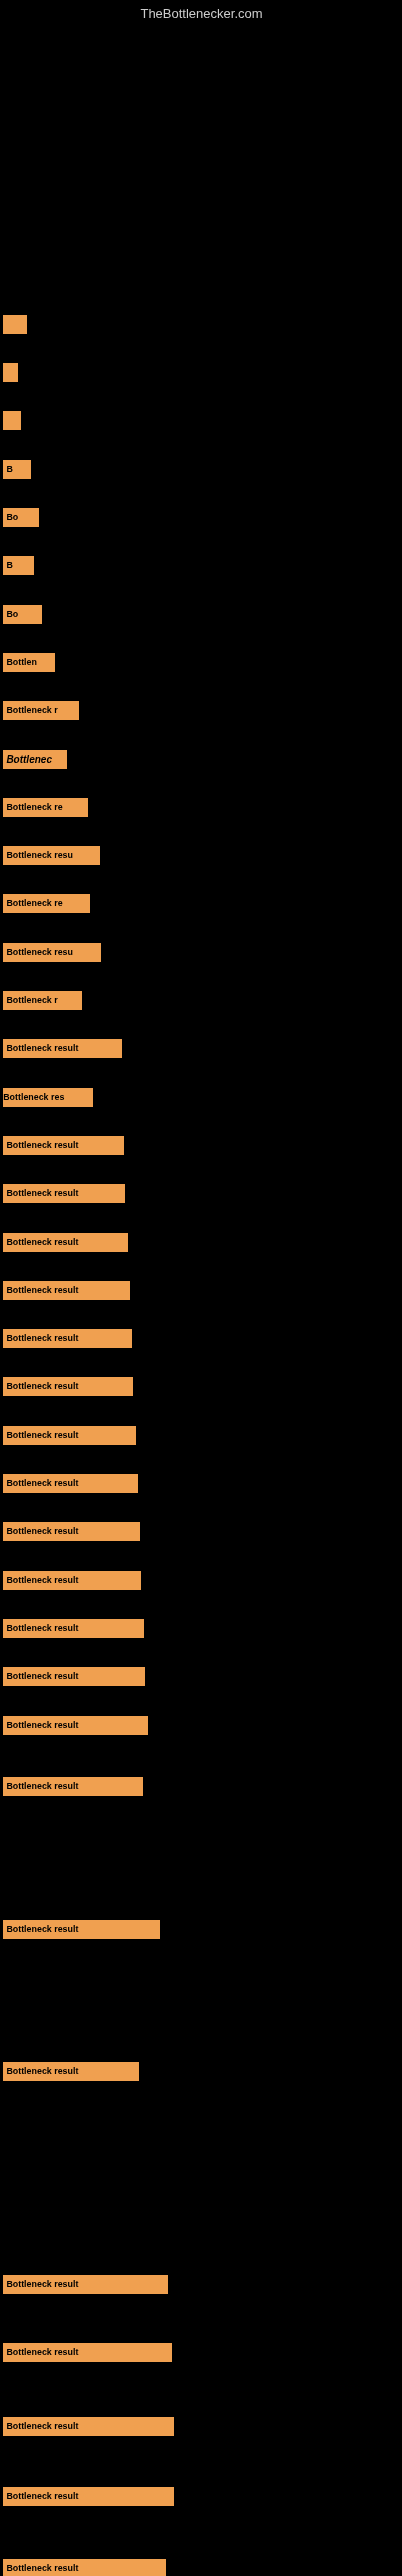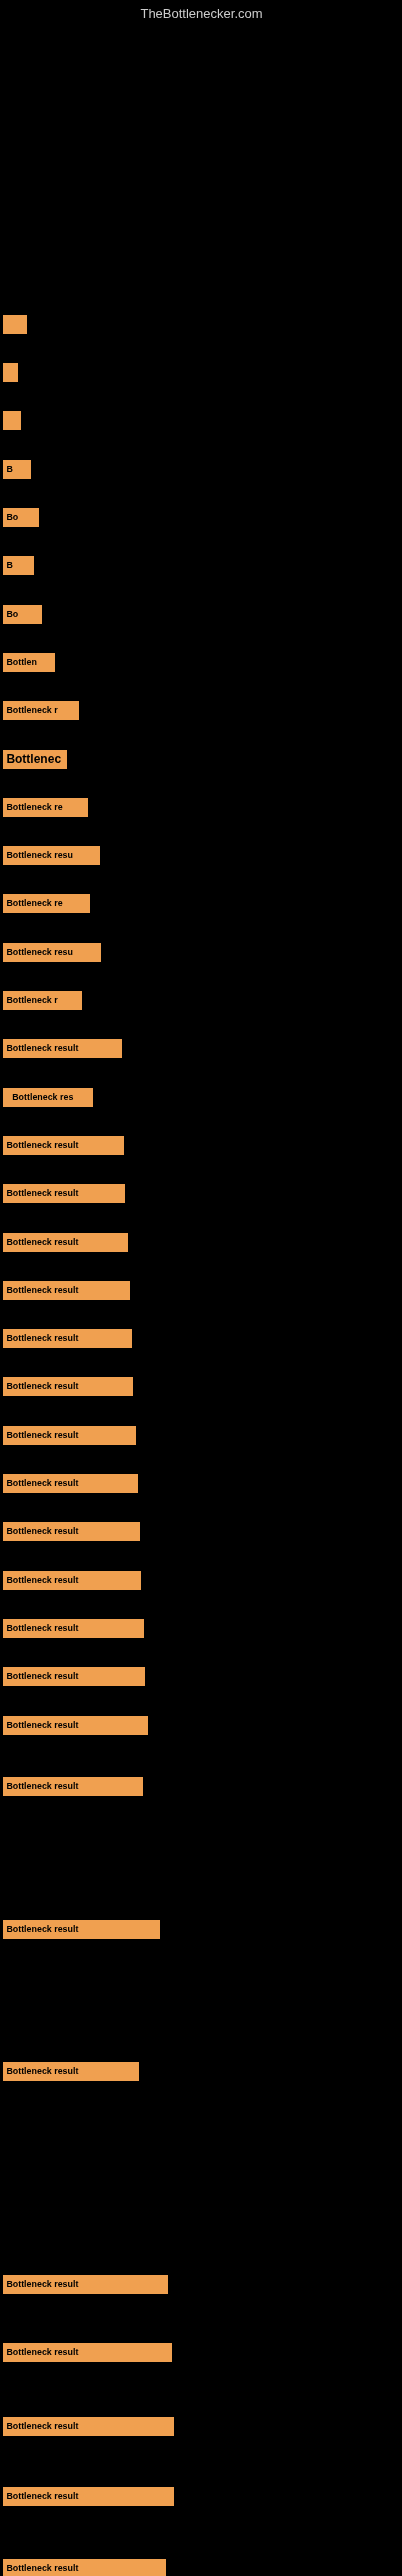--- a/index.html
+++ b/index.html
@@ -49,41 +49,41 @@
     <div style="position: absolute; left: 3.2px; top: 580px; width: 39px; height: 19.3px; background-color: rgb(240, 160, 80); display: flex; align-items: center; padding-left: 3.2px; overflow: hidden; white-space: nowrap;">
       <span style="color: rgb(0, 0, 0); font-size: 8.9px; font-weight: bold;">Bo</span>
     </div>
     <div style="position: absolute; left: 3.2px; top: 628px; width: 52px; height: 19.3px; background-color: rgb(240, 160, 80); display: flex; align-items: center; padding-left: 3.2px; overflow: hidden; white-space: nowrap;">
       <span style="color: rgb(0, 0, 0); font-size: 8.9px; font-weight: bold; text-align: right;">Bottlen</span>
     </div>
     <div style="position: absolute; left: 3.2px; top: 676px; width: 76px; height: 19.3px; background-color: rgb(240, 160, 80); display: flex; align-items: center; padding-left: 3.2px; overflow: hidden; white-space: nowrap;">
       <span style="color: rgb(0, 0, 0); font-size: 8.9px; font-weight: bold;">Bottleneck r</span>
     </div>
     <div style="position: absolute; left: 3.2px; top: 725px; width: 64px; height: 19.3px; background-color: rgb(240, 160, 80); display: flex; align-items: center; padding-left: 3.2px; overflow: hidden; white-space: nowrap;">
-      <span style="color: rgb(0, 0, 0); font-size: 12px; font-weight: bold;">Bottlenec</span>
+      <span style="color: rgb(0, 0, 0); font-size: 10px; font-weight: bold; font-style: italic;">Bottlenec</span>
     </div>
     <div style="position: absolute; left: 3.2px; top: 773px; width: 85px; height: 19.3px; background-color: rgb(240, 160, 80); display: flex; align-items: center; padding-left: 3.2px; overflow: hidden; white-space: nowrap;">
       <span style="color: rgb(0, 0, 0); font-size: 8.9px; font-weight: bold;">Bottleneck re</span>
     </div>
     <div style="position: absolute; left: 3.2px; top: 821px; width: 97px; height: 19.3px; background-color: rgb(240, 160, 80); display: flex; align-items: center; padding-left: 3.2px; overflow: hidden; white-space: nowrap;">
       <span style="color: rgb(0, 0, 0); font-size: 8.9px; font-weight: bold;">Bottleneck resu</span>
     </div>
     <div style="position: absolute; left: 3.2px; top: 869px; width: 87px; height: 19.3px; background-color: rgb(240, 160, 80); display: flex; align-items: center; padding-left: 3.2px; overflow: hidden; white-space: nowrap;">
       <span style="color: rgb(0, 0, 0); font-size: 8.9px; font-weight: bold;">Bottleneck re</span>
     </div>
     <div style="position: absolute; left: 3.2px; top: 918px; width: 98px; height: 19.3px; background-color: rgb(240, 160, 80); display: flex; align-items: center; padding-left: 3.2px; overflow: hidden; white-space: nowrap;">
       <span style="color: rgb(0, 0, 0); font-size: 8.9px; font-weight: bold;">Bottleneck resu</span>
     </div>
     <div style="position: absolute; left: 3.2px; top: 966px; width: 79px; height: 19.3px; background-color: rgb(240, 160, 80); display: flex; align-items: center; padding-left: 3.2px; overflow: hidden; white-space: nowrap;">
       <span style="color: rgb(0, 0, 0); font-size: 8.9px; font-weight: bold;">Bottleneck r</span>
     </div>
     <div style="position: absolute; left: 3.2px; top: 1014px; width: 119px; height: 19.3px; background-color: rgb(240, 160, 80); display: flex; align-items: center; padding-left: 3.2px; overflow: hidden; white-space: nowrap;">
       <span style="color: rgb(0, 0, 0); font-size: 8.9px; font-weight: bold;">Bottleneck result</span>
     </div>
-    <div style="position: absolute; left: 3.2px; top: 1063px; width: 90px; height: 19.3px; background-color: rgb(240, 160, 80); display: flex; align-items: center; padding-left: 9px; overflow: hidden; white-space: nowrap;">
+    <div style="position: absolute; left: 3.2px; top: 1063px; width: 90px; height: 19.3px; background-color: rgb(240, 160, 80); display: flex; align-items: center; padding-left: 0; overflow: hidden; white-space: nowrap;">
       <span style="color: rgb(0, 0, 0); font-size: 8.9px; font-weight: bold;">Bottleneck res</span>
     </div>
     <div style="position: absolute; left: 3.2px; top: 1111px; width: 121px; height: 19.3px; background-color: rgb(240, 160, 80); display: flex; align-items: center; padding-left: 3.2px; overflow: hidden; white-space: nowrap;">
       <span style="color: rgb(0, 0, 0); font-size: 8.9px; font-weight: bold;">Bottleneck result</span>
     </div>
     <div style="position: absolute; left: 3.2px; top: 1159px; width: 122px; height: 19.3px; background-color: rgb(240, 160, 80); display: flex; align-items: center; padding-left: 3.2px; overflow: hidden; white-space: nowrap;">
       <span style="color: rgb(0, 0, 0); font-size: 8.9px; font-weight: bold;">Bottleneck result</span>
     </div>
     <div style="position: absolute; left: 3.2px; top: 1208px; width: 125px; height: 19.3px; background-color: rgb(240, 160, 80); display: flex; align-items: center; padding-left: 3.2px; overflow: hidden; white-space: nowrap;">
       <span style="color: rgb(0, 0, 0); font-size: 8.9px; font-weight: bold;">Bottleneck result</span>

